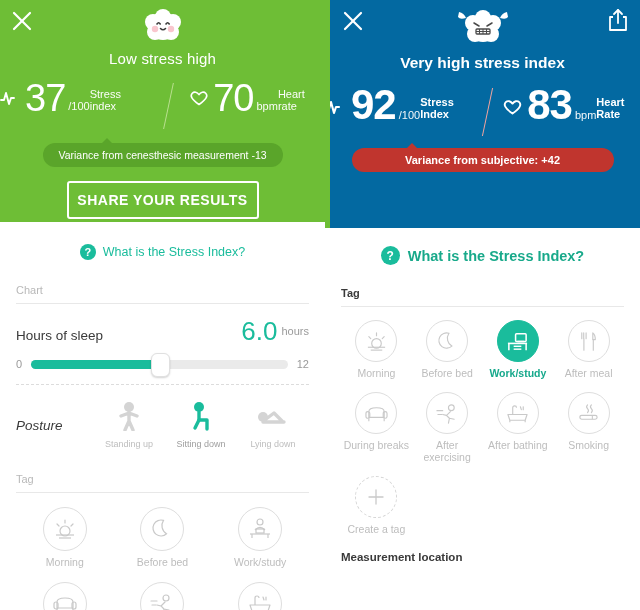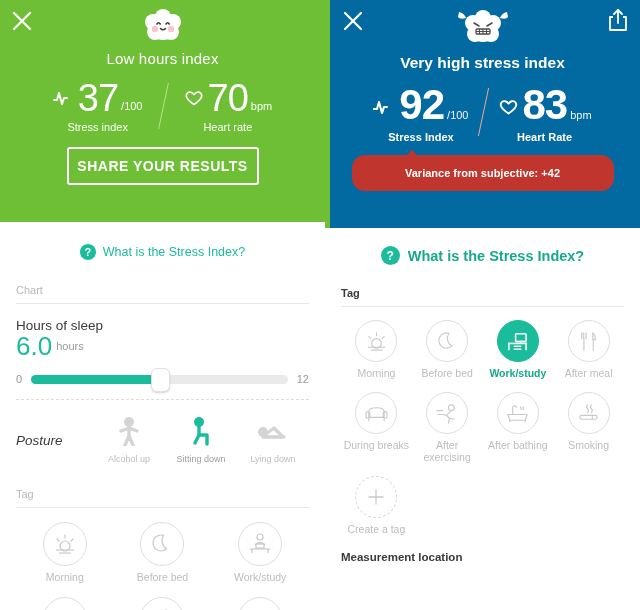--- a/index.html
+++ b/index.html
@@ -25,21 +25,21 @@
   .close-x svg { display:block; }
   .mascot-wrap { width:100%; display:flex; justify-content:center; padding-top: 6px; }
   .hero-title {
     text-align:center; color:#ffffff; font-size: 15px; margin-top: 4px;
     font-weight: 400; letter-spacing: .2px;
   }
   .stats-row {
     display:flex; align-items:flex-start; justify-content:center;
     margin-top: 12px; gap: 0px;
   }
-  .stat { display:flex; flex-direction:column; align-items:center; }
+  .stat { display:flex; flex-direction:row; align-items:center; }
   .stat-main { display:flex; align-items:flex-end; }
   .stat-icon { margin-right: 4px; margin-bottom: 6px; }
   .stat-value {
     color:#fff; font-size: 38px; line-height: 38px; font-weight: 400;
     letter-spacing: -1px;
   }
   .stat-unit { color:#ffffff; font-size: 11px; margin-left:3px; margin-bottom: 5px; opacity:.95; }
   .stat-label { color:#ffffff; font-size: 11px; margin-top: 4px; opacity: .97; }
   .stat-divider {
     width: 1px; height: 46px; background: #b9e08f; margin: 4px 20px 0 20px;
@@ -84,21 +84,20 @@
   .section-pad { padding: 0 16px; }
   .section-head {
     color:#b9b9b9; font-size: 11px; margin-top: 24px; padding-bottom: 7px;
   }
   .hr { height:1px; background:#e8e8e8; }
   .hr-dashed { height:1px; border-top:1px dashed #dcdcdc; }
 
   .sleep-row {
     display:flex; align-items:baseline; justify-content:space-between;
     margin-top: 14px;
-    flex-direction: column;
   }
   .sleep-label { font-size: 13.5px; color:#3a3a3a; }
   .sleep-value-wrap { display:flex; align-items:center; }
   .sleep-value { color:#1ABC9C; font-size: 26px; line-height:26px; }
   .sleep-unit { color:#9a9a9a; font-size: 11px; margin-left: 4px; }
 
   .slider-row { display:flex; align-items:center; margin-top: 14px; gap:9px; }
   .slider-min, .slider-max { color:#9a9a9a; font-size: 11px; }
   .slider-track {
     position:relative; flex:1; height: 9px; border-radius: 5px; background:#eaeaea;
@@ -141,21 +140,21 @@
     position:absolute; right: 11px; top: 8px; width: 22px; height: 24px; cursor:pointer;
   }
   .hero-title-red {
     text-align:center; color:#ffffff; font-size: 15.5px; font-weight:bold; margin-top: 6px;
   }
   .stat-value-red { color:#fff; font-size: 42px; line-height:42px; font-weight:bold; letter-spacing:-1px; }
   .stat-label-red { color:#ffffff; font-size: 11px; margin-top: 5px; font-weight:bold; }
   .stat-divider-red { width:1px; height: 48px; background:#f2a49e; margin: 4px 14px 0 14px; transform: skewX(-12deg); }
   .variance-pill-red {
     margin: 12px auto 0 auto; background:#C0352E; color:#ffffff;
-    font-size: 11px; font-weight:bold; border-radius: 13px; padding: 12px 14px;
+    font-size: 11px; font-weight:bold; border-radius: 13px; padding: 6px 14px;
     width: 262px; text-align:center; position:relative;
   }
   .variance-pill-red::before {
     content:""; position:absolute; top:-5px; left: 54px;
     border-left:6px solid transparent; border-right:6px solid transparent;
     border-bottom:6px solid #C0352E;
   }
   .stress-link-red { display:flex; align-items:center; justify-content:center; gap:8px; margin-top: 18px; }
   .q-badge-lg { width: 19px; height:19px; border-radius:50%; background:#1ABC9C; color:#fff;
     font-size: 12px; font-weight:bold; display:flex; align-items:center; justify-content:center; }
@@ -195,21 +194,21 @@
             <circle cx="23" cy="11" r="8"></circle>
           </g>
           <circle cx="15" cy="23" r="3.2" fill="#F9C6CE"></circle>
           <circle cx="31" cy="23" r="3.2" fill="#F9C6CE"></circle>
           <path d="M17 18 q1.6 -2.4 3.2 0" stroke="#3b3b3b" stroke-width="1.6" fill="none" stroke-linecap="round"></path>
           <path d="M26 18 q1.6 -2.4 3.2 0" stroke="#3b3b3b" stroke-width="1.6" fill="none" stroke-linecap="round"></path>
           <path d="M20.5 22.5 q2.5 2.6 5 0" stroke="#3b3b3b" stroke-width="1.6" fill="none" stroke-linecap="round"></path>
         </svg>
       </div>
 
-      <div class="hero-title">Low hours index</div>
+      <div class="hero-title">Low stress high</div>
 
       <div class="stats-row">
         <div class="stat">
           <div class="stat-main">
             <span class="stat-icon">
               <svg width="21" height="18" viewBox="0 0 21 18">
                 <polyline points="1,11 4,11 6,4 9,15 11,9 14,9" fill="none" stroke="#ffffff" stroke-width="1.9" stroke-linecap="round" stroke-linejoin="round"></polyline>
               </svg>
             </span>
             <span class="stat-value">37</span>
@@ -227,20 +226,21 @@
                 <path d="M10 15.5 C2 10 1 6.5 3.3 4.2 C5.3 2.2 8.3 3.2 10 5.6 C11.7 3.2 14.7 2.2 16.7 4.2 C19 6.5 18 10 10 15.5 Z" fill="none" stroke="#ffffff" stroke-width="1.6" stroke-linejoin="round"></path>
               </svg>
             </span>
             <span class="stat-value">70</span>
             <span class="stat-unit">bpm</span>
           </div>
           <div class="stat-label">Heart rate</div>
         </div>
       </div>
 
+      <div class="variance-pill">Variance from cenesthesic measurement -13</div>
 
       <div class="share-btn">SHARE YOUR RESULTS</div>
     </div>
 
     <div class="stress-link">
       <span class="q-badge">?</span>
       <span class="stress-link-text">What is the Stress Index?</span>
     </div>
 
     <div class="section-pad">
@@ -271,21 +271,21 @@
       <div class="posture-row">
         <span class="posture-label">Posture</span>
         <div class="posture-opts">
           <div class="posture-opt">
             <span>
               <svg width="26" height="30" viewBox="0 0 26 30">
                 <circle cx="13" cy="6" r="5" fill="#d4d4d4"></circle>
                 <path d="M13 11 L13 20 M13 12 L5 15 M13 12 L21 15 M13 20 L9 29 M13 20 L17 29" stroke="#d4d4d4" stroke-width="3.4" fill="none" stroke-linecap="round"></path>
               </svg>
             </span>
-            <span class="posture-cap">Alcohol up</span>
+            <span class="posture-cap">Standing up</span>
           </div>
           <div class="posture-opt active">
             <span>
               <svg width="26" height="30" viewBox="0 0 26 30">
                 <circle cx="11" cy="6" r="5" fill="#1ABC9C"></circle>
                 <path d="M11 11 L11 19 L19 19 L19 28" stroke="#1ABC9C" stroke-width="3.4" fill="none" stroke-linecap="round" stroke-linejoin="round"></path>
                 <path d="M11 19 L7 27" stroke="#1ABC9C" stroke-width="3.4" fill="none" stroke-linecap="round"></path>
               </svg>
             </span>
             <span class="posture-cap">Sitting down</span>

